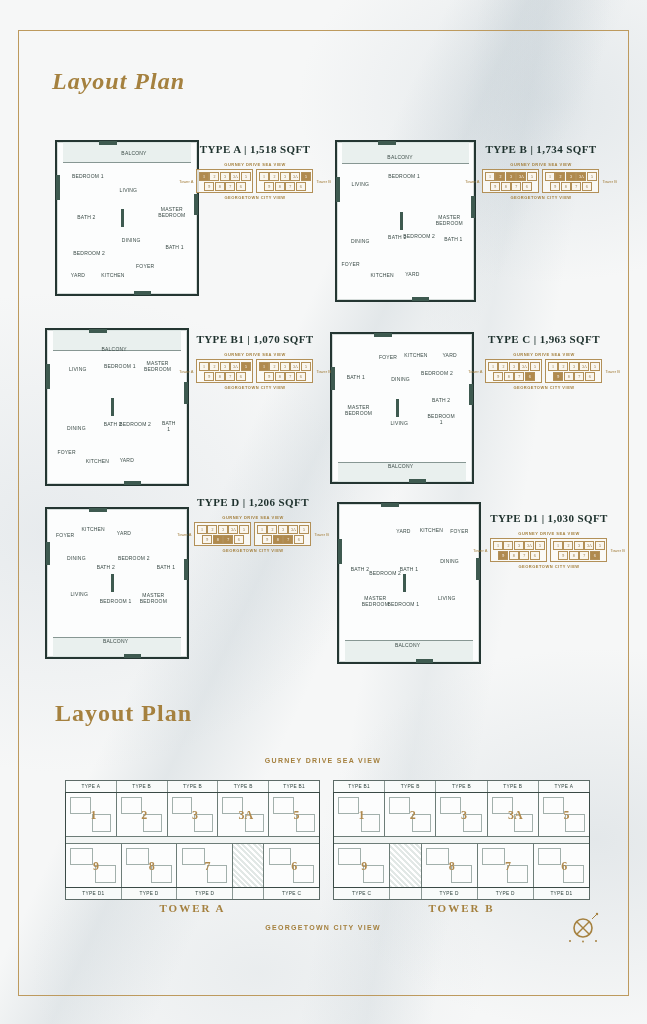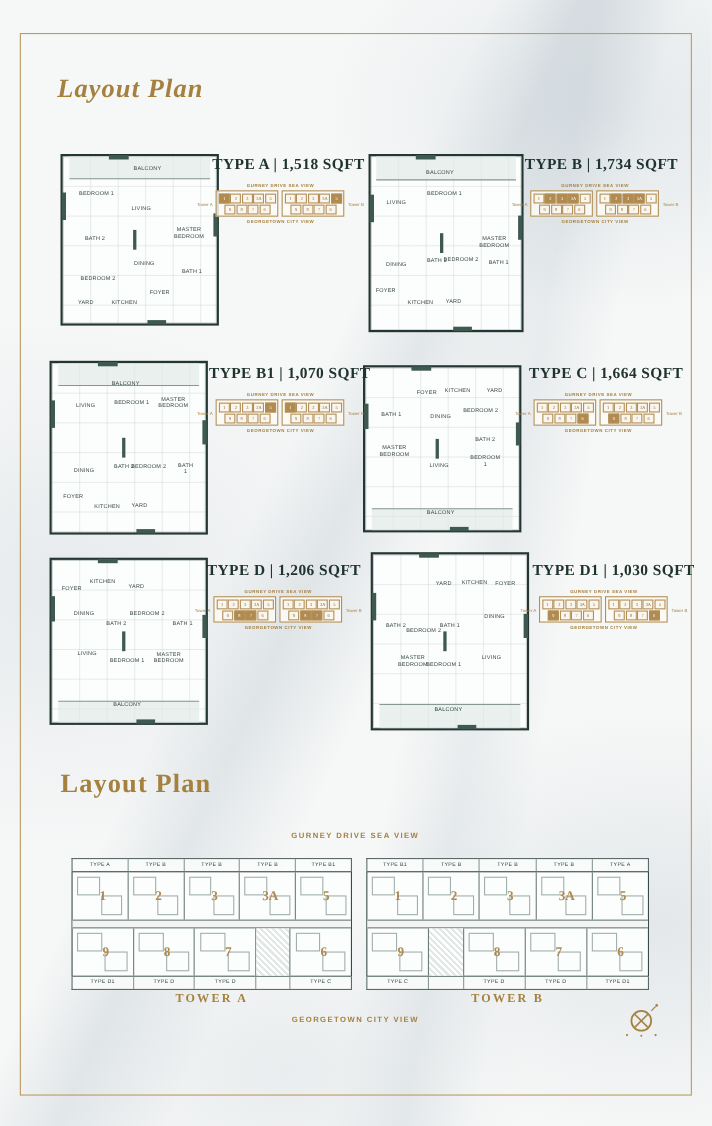--- a/index.html
+++ b/index.html
@@ -41,23 +41,23 @@
   .pC{left:330px;top:332px;width:140px;height:148px;}
   .pD{left:45px;top:507px;width:140px;height:148px;}
   .pD1{left:337px;top:502px;width:140px;height:158px;}
 
   
   .uhead{position:absolute;text-align:center;}
   .hA{left:193px;top:143px;width:124px;}
   .hB{left:477px;top:143px;width:128px;}
   .hB1{left:190px;top:333px;width:130px;}
   .hC{left:481px;top:333px;width:126px;}
-  .hD{left:188px;top:512px;width:130px;}
+  .hD{left:188px;top:496px;width:130px;}
   .hD1{left:484px;top:512px;width:130px;}
-  .unit-title{font-family:"Liberation Serif",serif;font-weight:700;font-size:14px;
+  .unit-title{font-family:"Liberation Serif",serif;font-weight:700;font-size:11px;
     color:#20332f;letter-spacing:.4px;white-space:nowrap;}
   .locator{margin-top:7px;}
   .loc-sea,.loc-city{font-size:4px;font-weight:700;color:#a5813f;letter-spacing:.5px;}
   .loc-mid{display:flex;align-items:center;justify-content:center;gap:3px;margin:2px 0;}
   .loc-tower{font-size:4px;color:#a5813f;white-space:nowrap;}
   .loc-block{border:.5px solid #b29058;padding:1.5px;display:flex;flex-direction:column;gap:1px;
     background:rgba(252,250,246,.85);}
   .loc-row{display:flex;gap:.5px;justify-content:center;}
   .loc-cell{width:8px;height:7px;border:.5px solid #b29058;font-size:4px;color:#8a6c34;
     display:flex;align-items:center;justify-content:center;background:#faf6ee;
@@ -328,21 +328,21 @@
             <div class="loc-cell">7</div>
             <div class="loc-cell">6</div>
           </div>
         </div>
         <div class="loc-tower">Tower B</div>
       </div>
       <div class="loc-city">GEORGETOWN CITY VIEW</div>
     </div>
 </div>
 <div class="uhead hC">
-  <div class="unit-title">TYPE C | 1,664 SQFT</div>
+  <div class="unit-title">TYPE C | 1,963 SQFT</div>
   <div class="locator">
       <div class="loc-sea">GURNEY DRIVE SEA VIEW</div>
       <div class="loc-mid">
         <div class="loc-tower">Tower A</div>
         <div class="loc-block">
           <div class="loc-row">
             <div class="loc-cell">1</div>
             <div class="loc-cell">2</div>
             <div class="loc-cell">3</div>
             <div class="loc-cell">3A</div>

